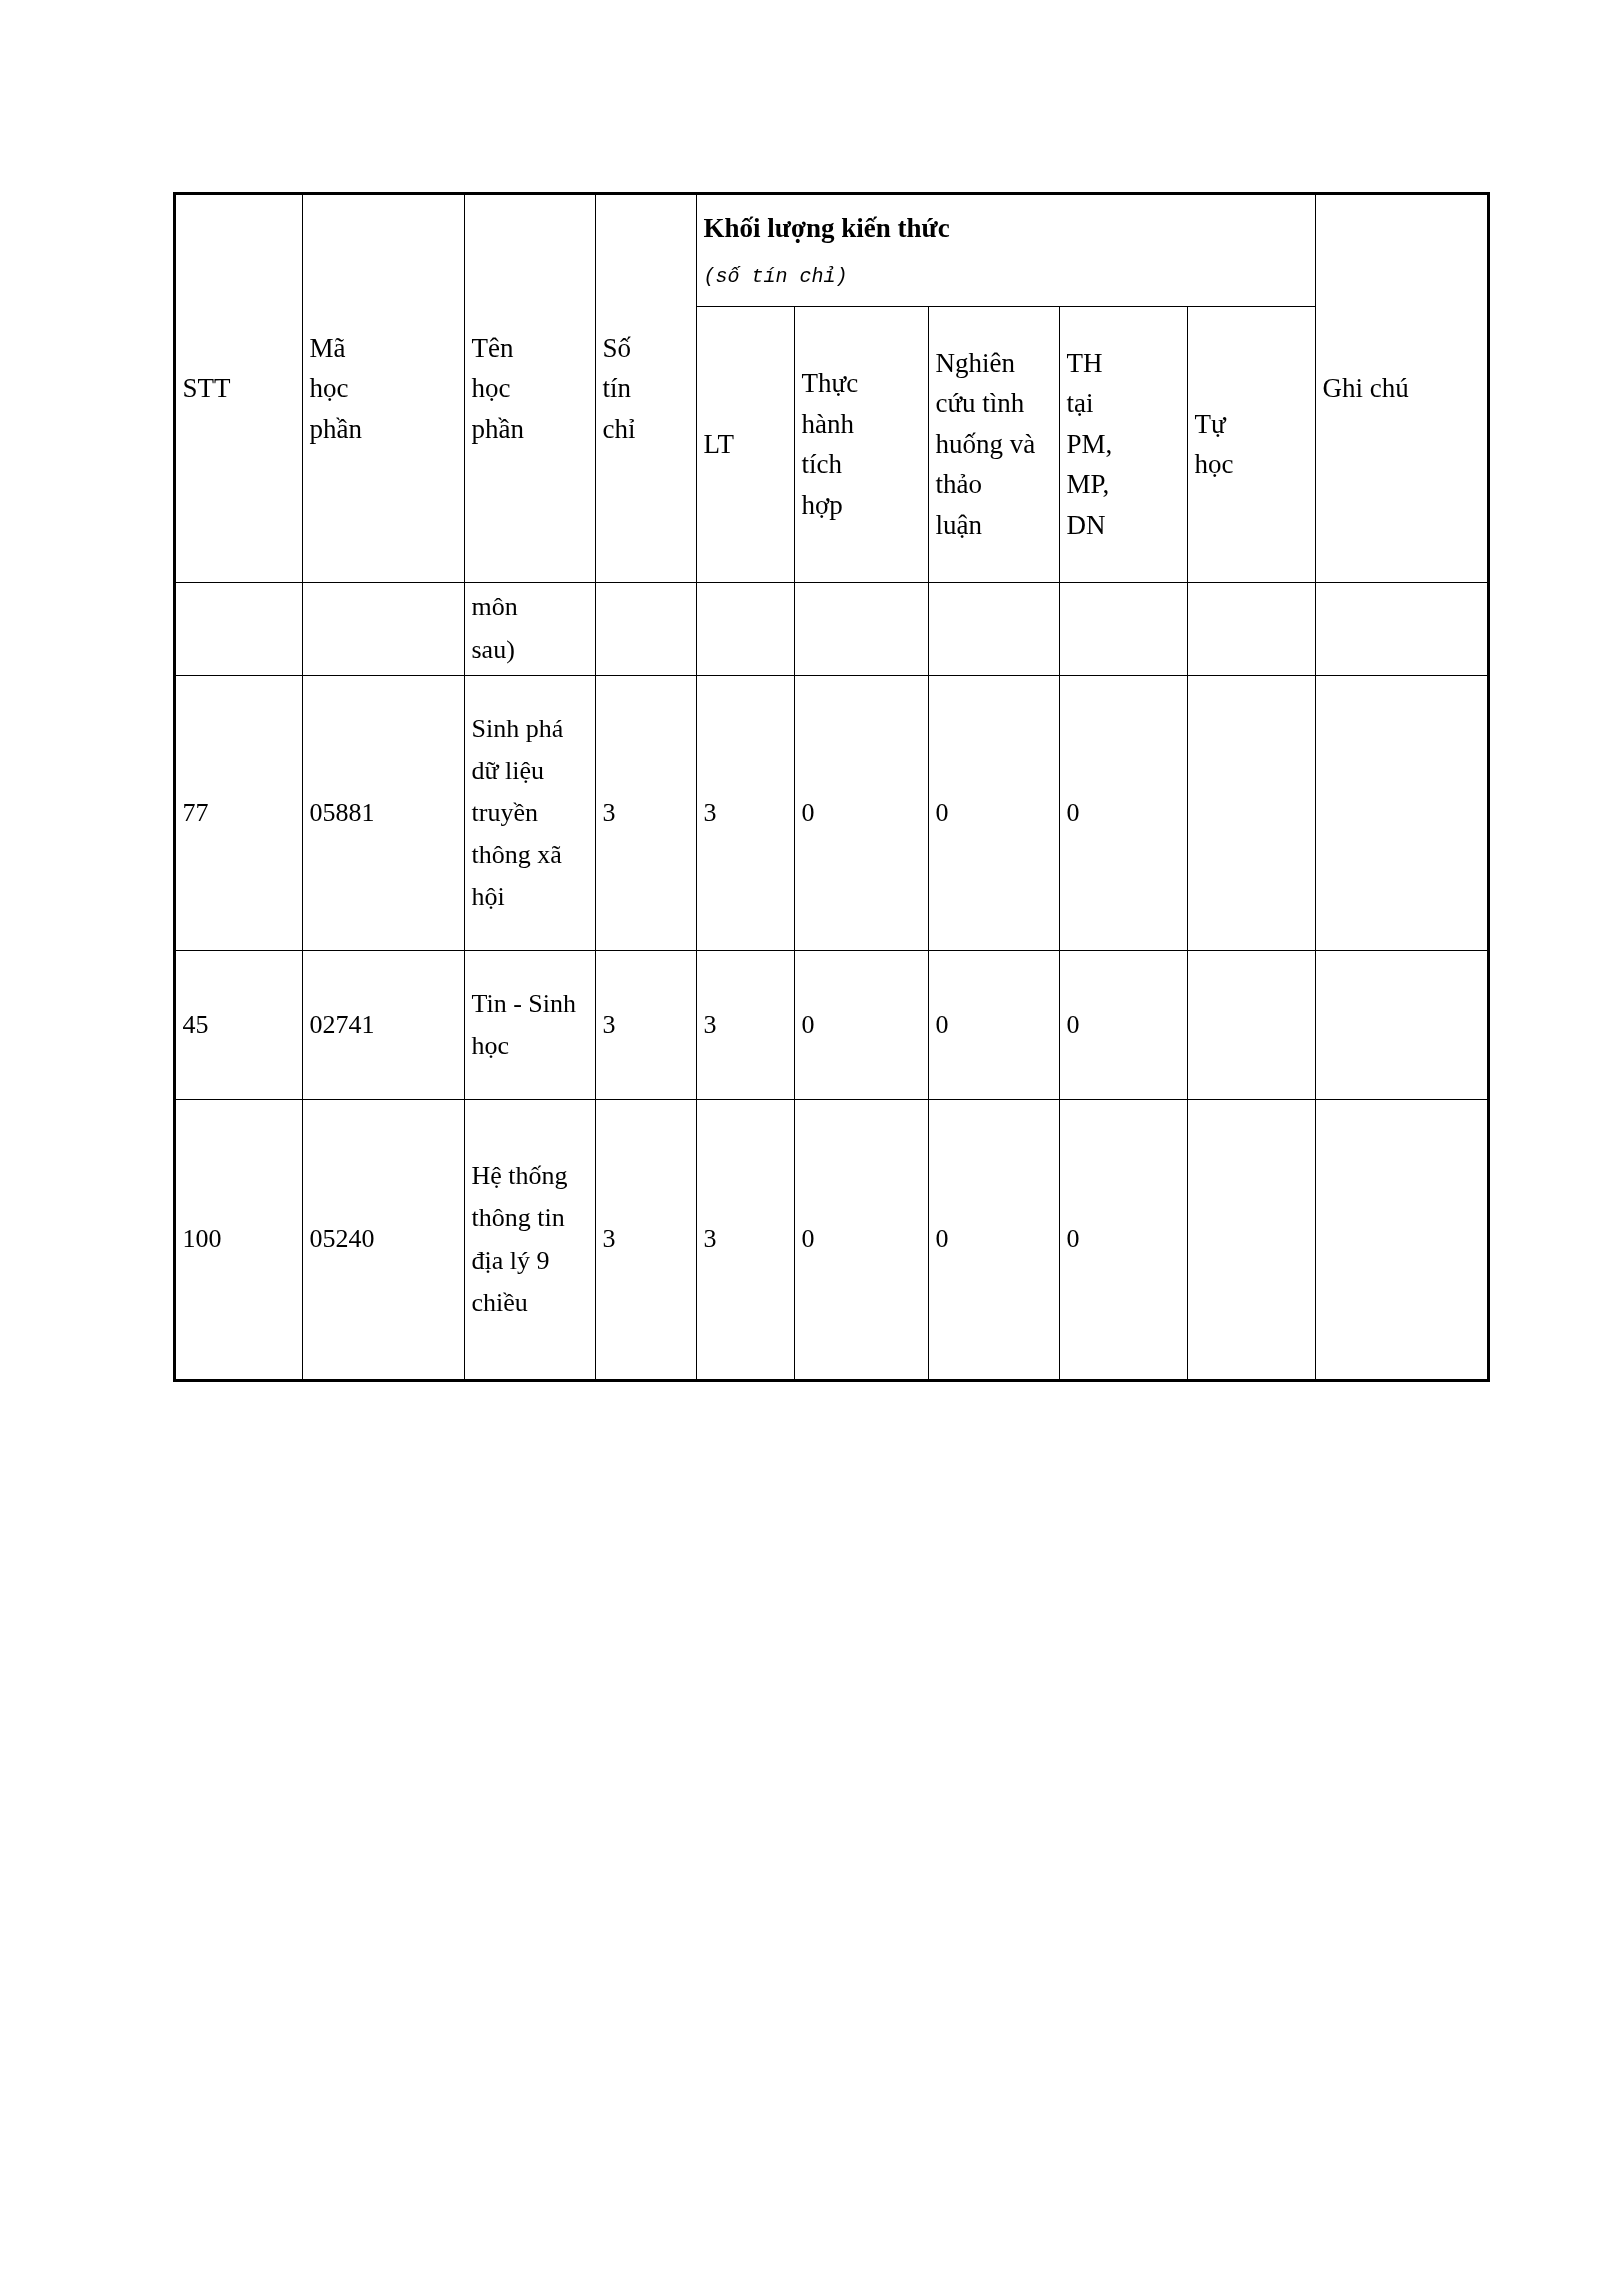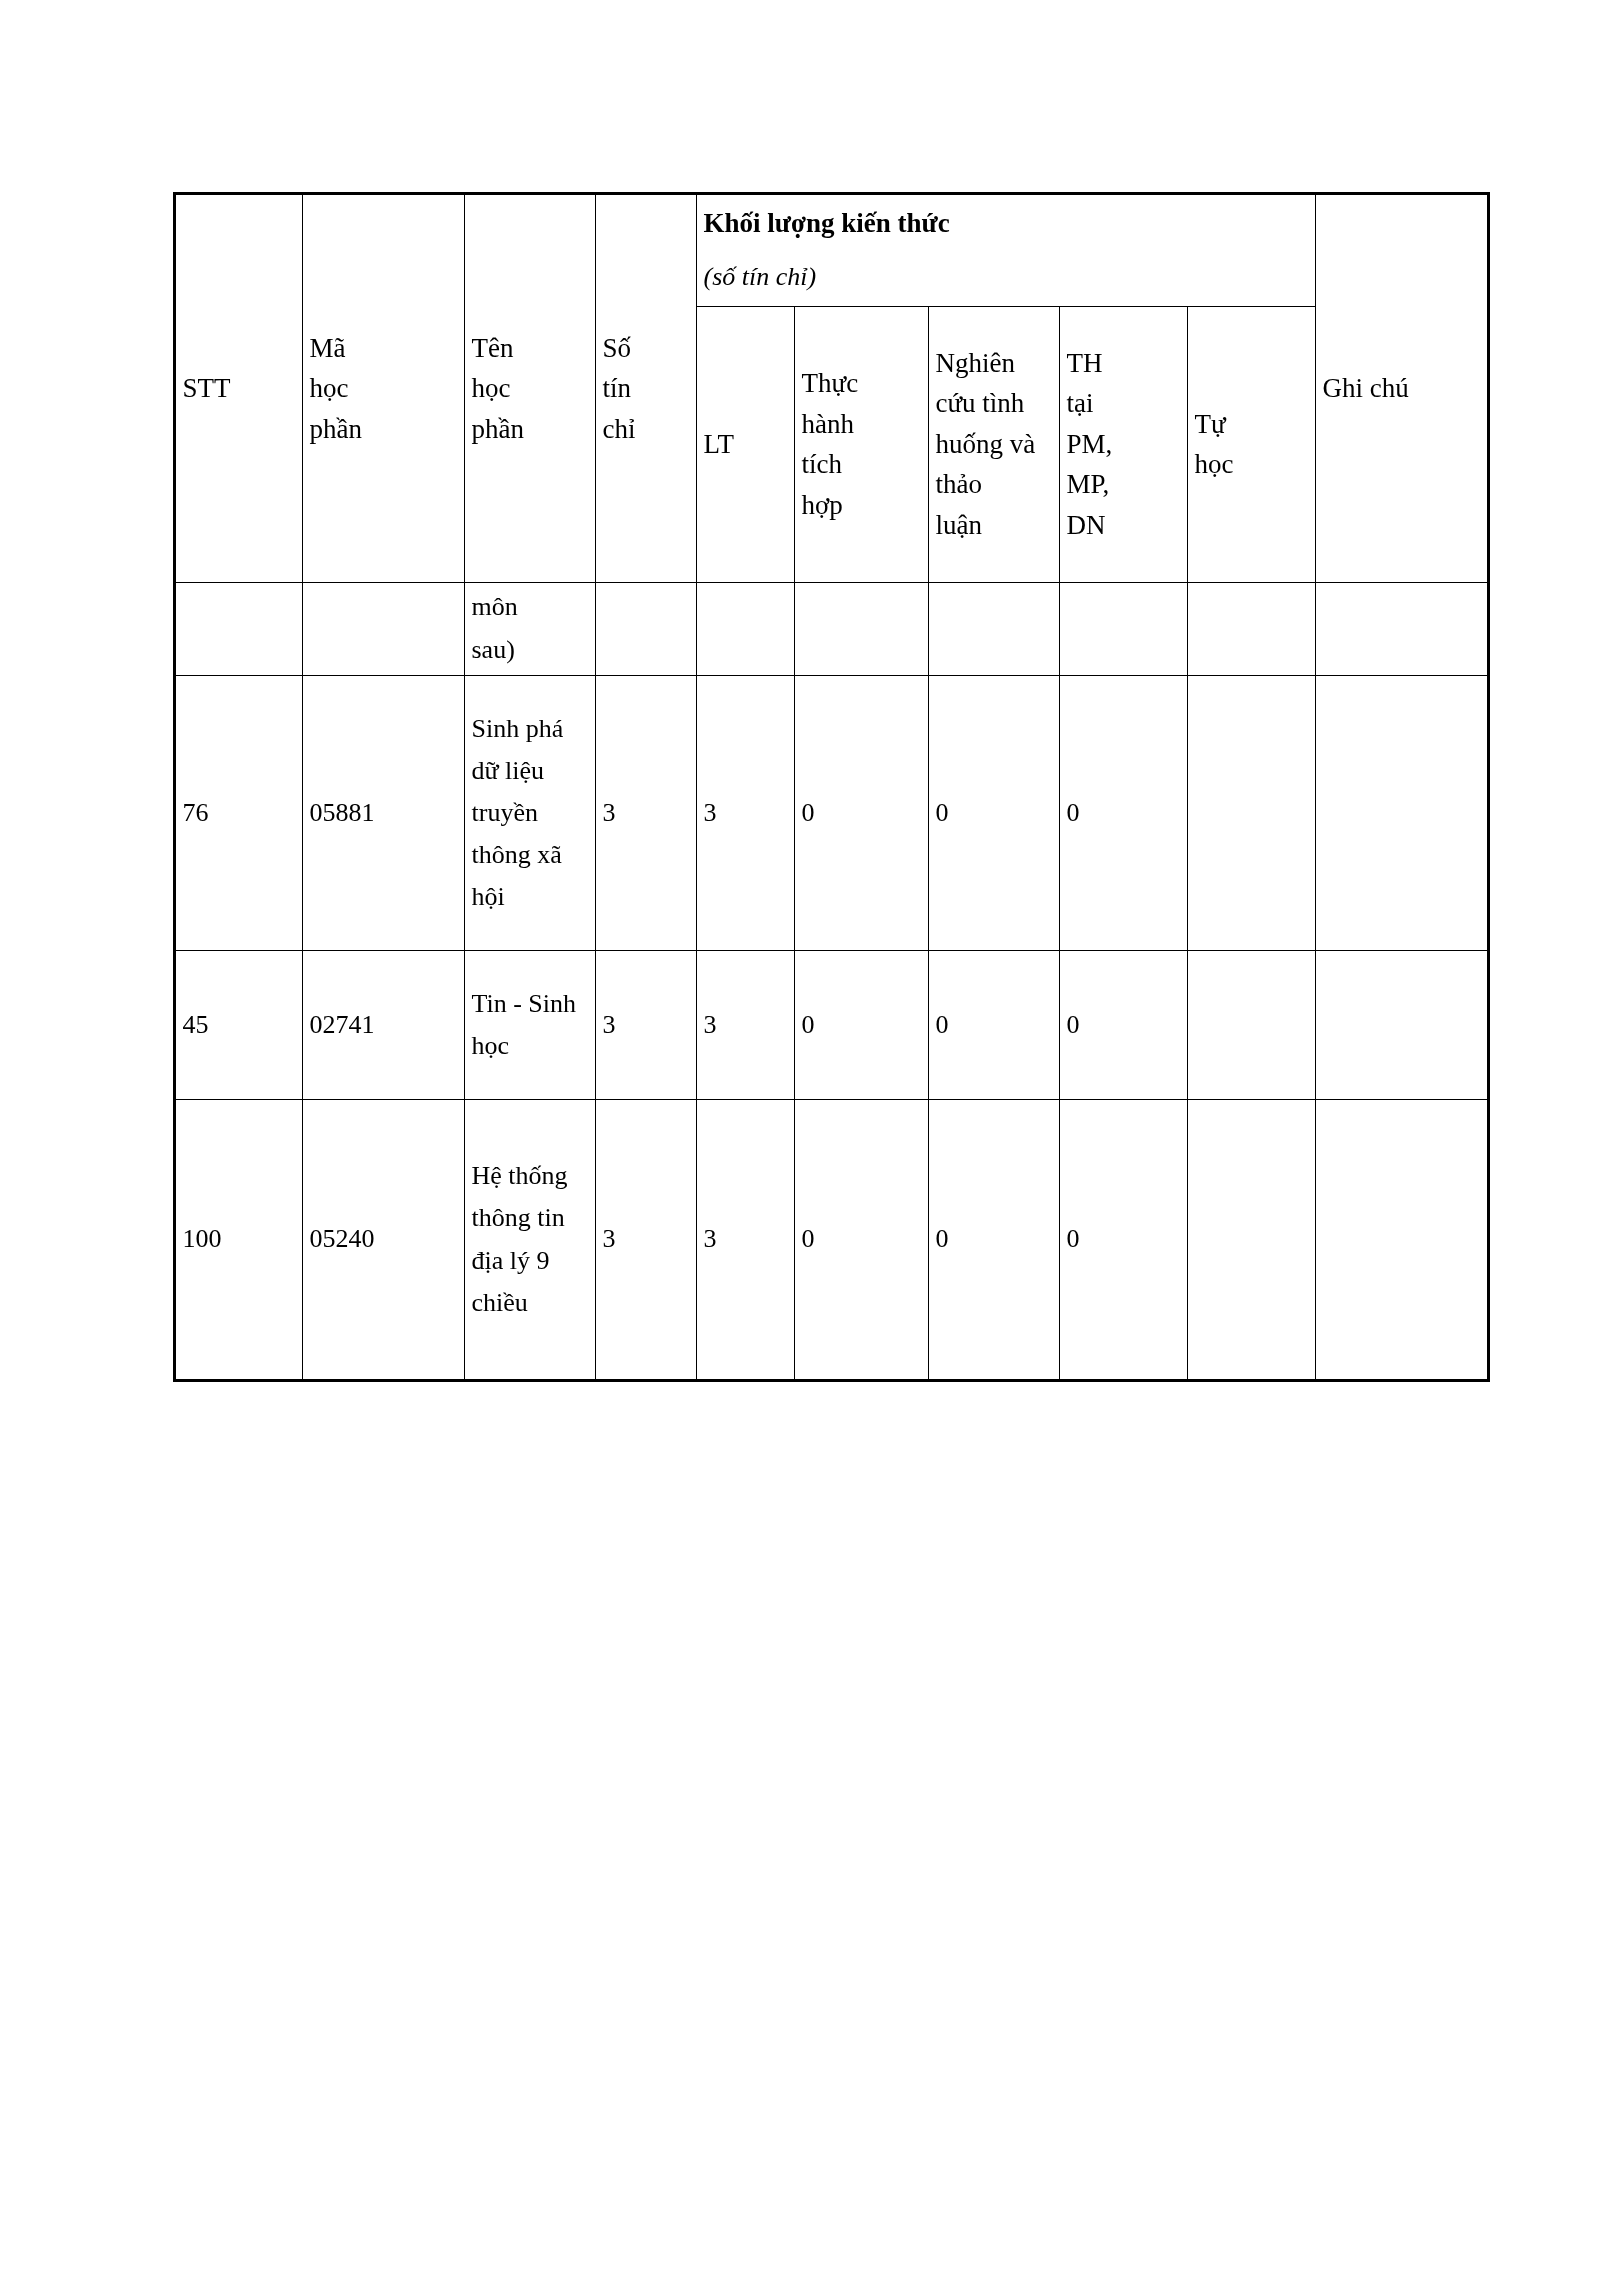--- a/index.html
+++ b/index.html
@@ -60,22 +60,23 @@
   }
   th.group-head .g-title {
     display: block;
     font-weight: bold;
     font-size: 27px;
   }
   th.group-head .g-sub {
     display: block;
     font-style: italic;
     font-weight: normal;
-    font-size: 26px;
+    font-size: 20px;
     margin-top: 10.5px;
+    font-family: Liberation Mono, monospace;
   }
 
   th.col-head {
     font-weight: bold;
     font-size: 27px;
     vertical-align: middle;
     line-height: 1.5;
   }
 
   
@@ -163,21 +164,21 @@
           <td class="cell-italic-left"><span class="ml">môn<br>sau)</span></td>
           <td class="cell-num"></td>
           <td class="cell-num"></td>
           <td class="cell-num"></td>
           <td class="cell-num"></td>
           <td class="cell-num"></td>
           <td class="cell-num"></td>
           <td class="cell-num"></td>
         </tr>
         <tr class="row-98">
-          <td class="cell-num">76</td>
+          <td class="cell-num">77</td>
           <td class="cell-num">05881</td>
           <td class="cell-name">Sinh phá dữ liệu truyền thông xã hội</td>
           <td class="cell-num">3</td>
           <td class="cell-num">3</td>
           <td class="cell-num">0</td>
           <td class="cell-num">0</td>
           <td class="cell-num">0</td>
           <td class="cell-num"></td>
           <td class="cell-num"></td>
         </tr>

